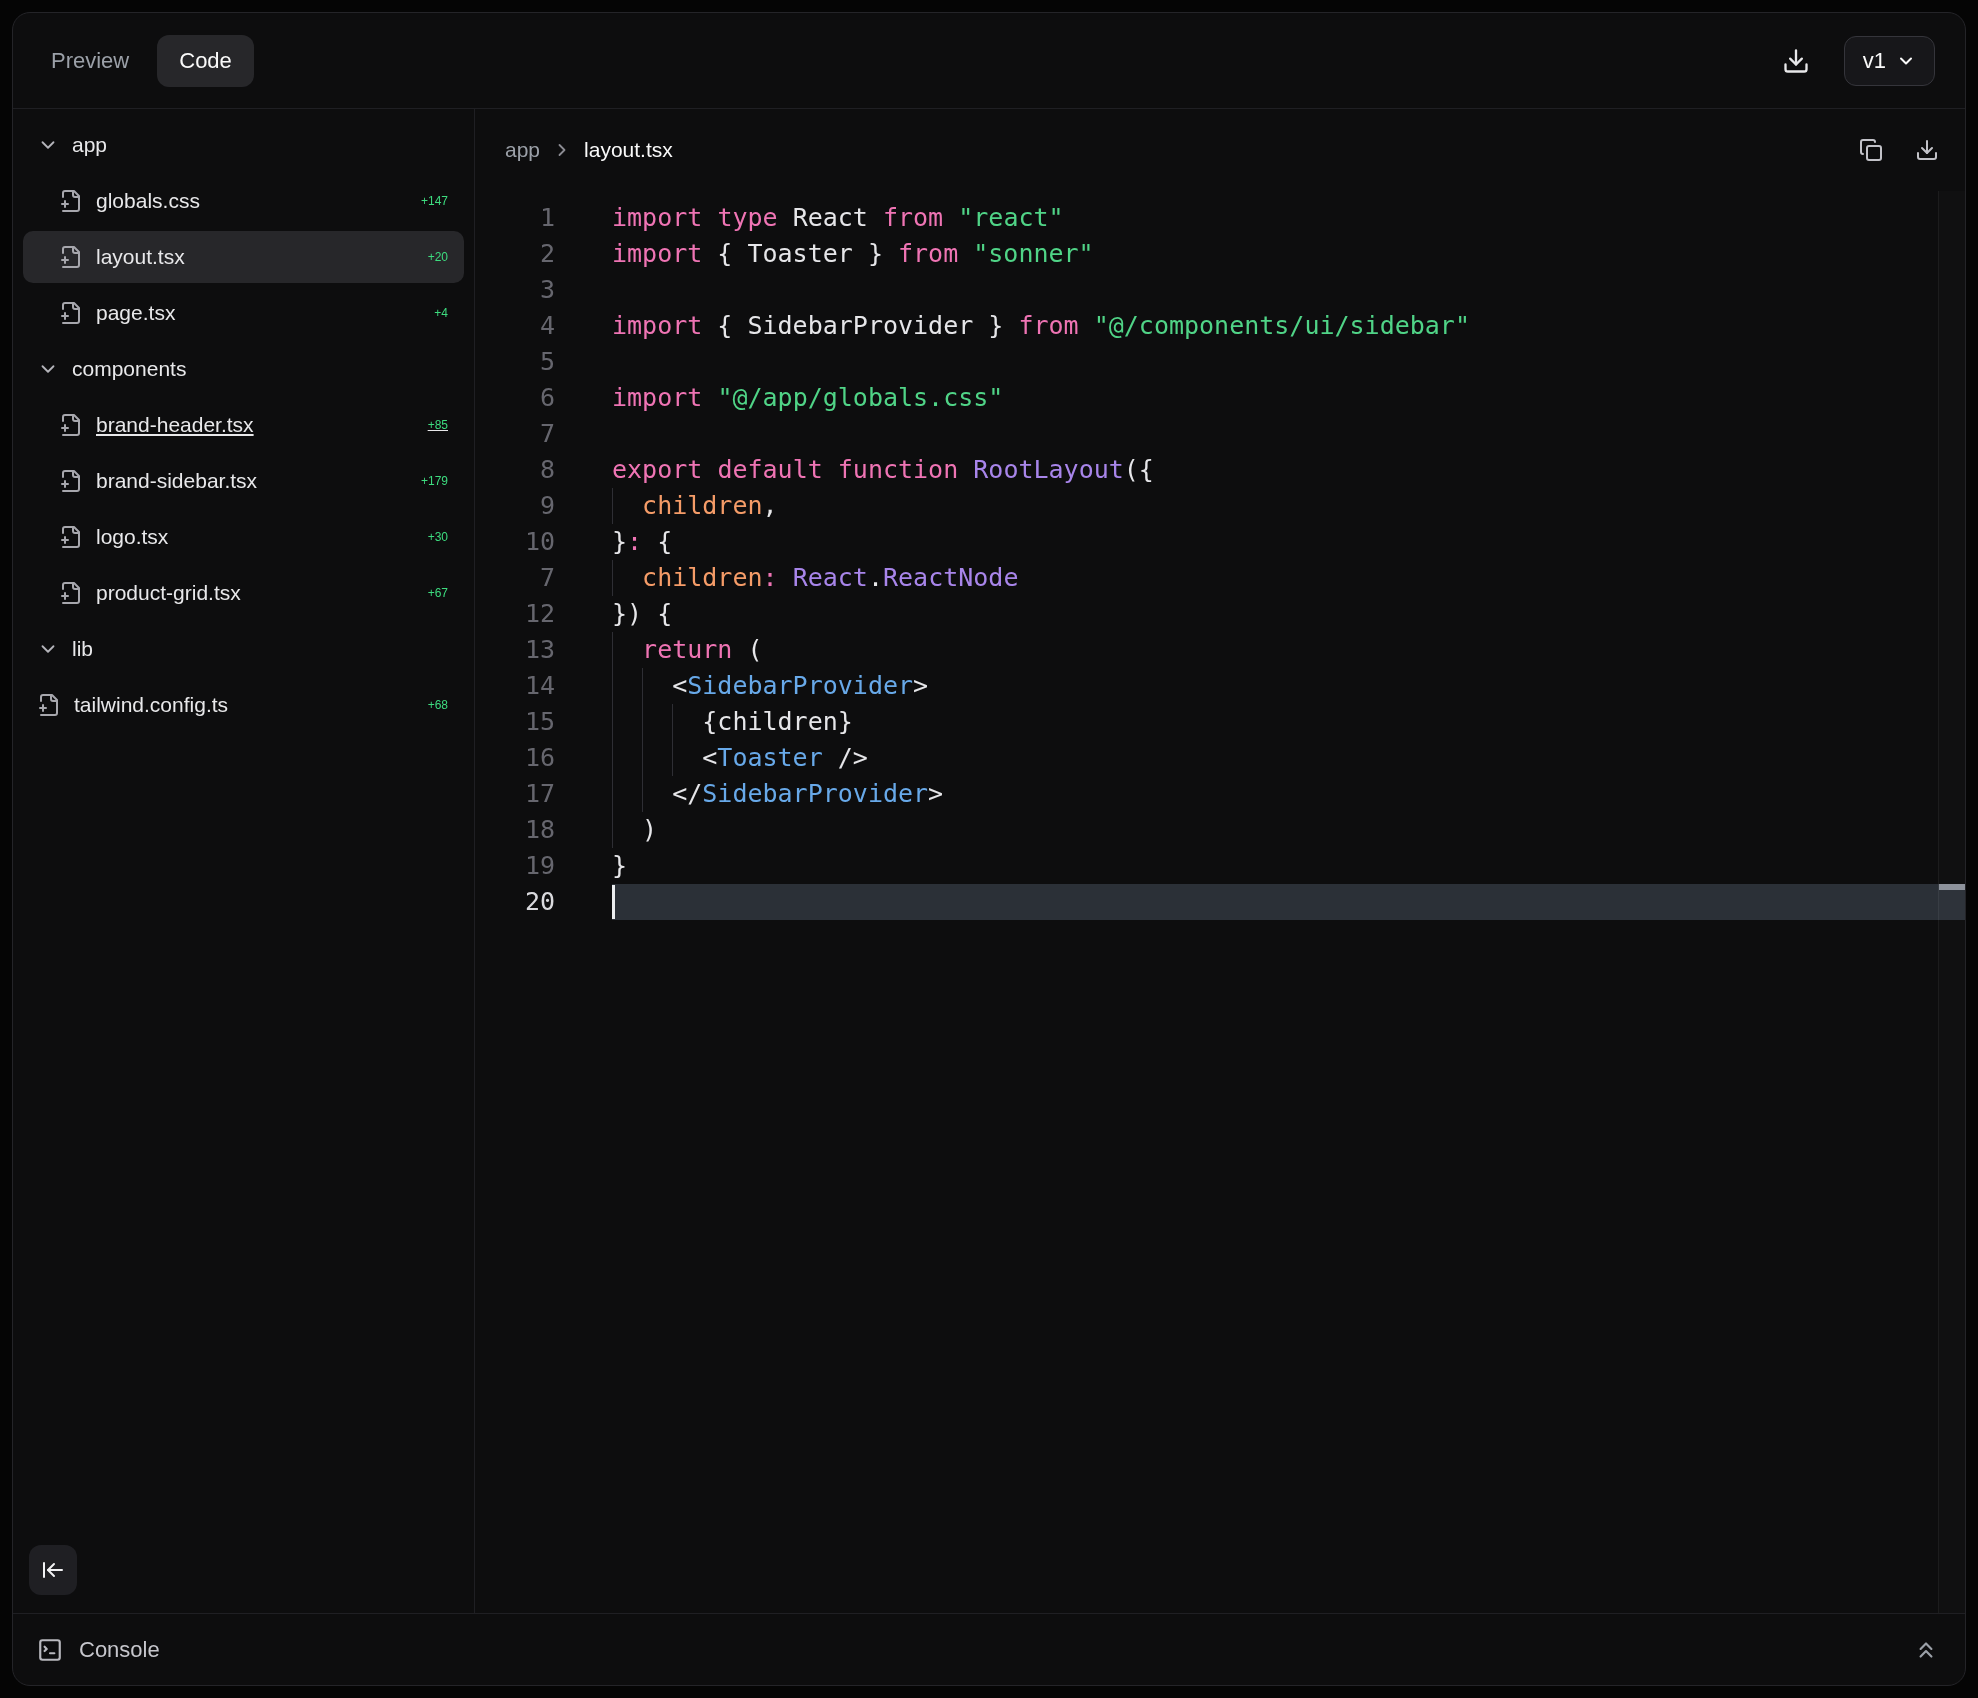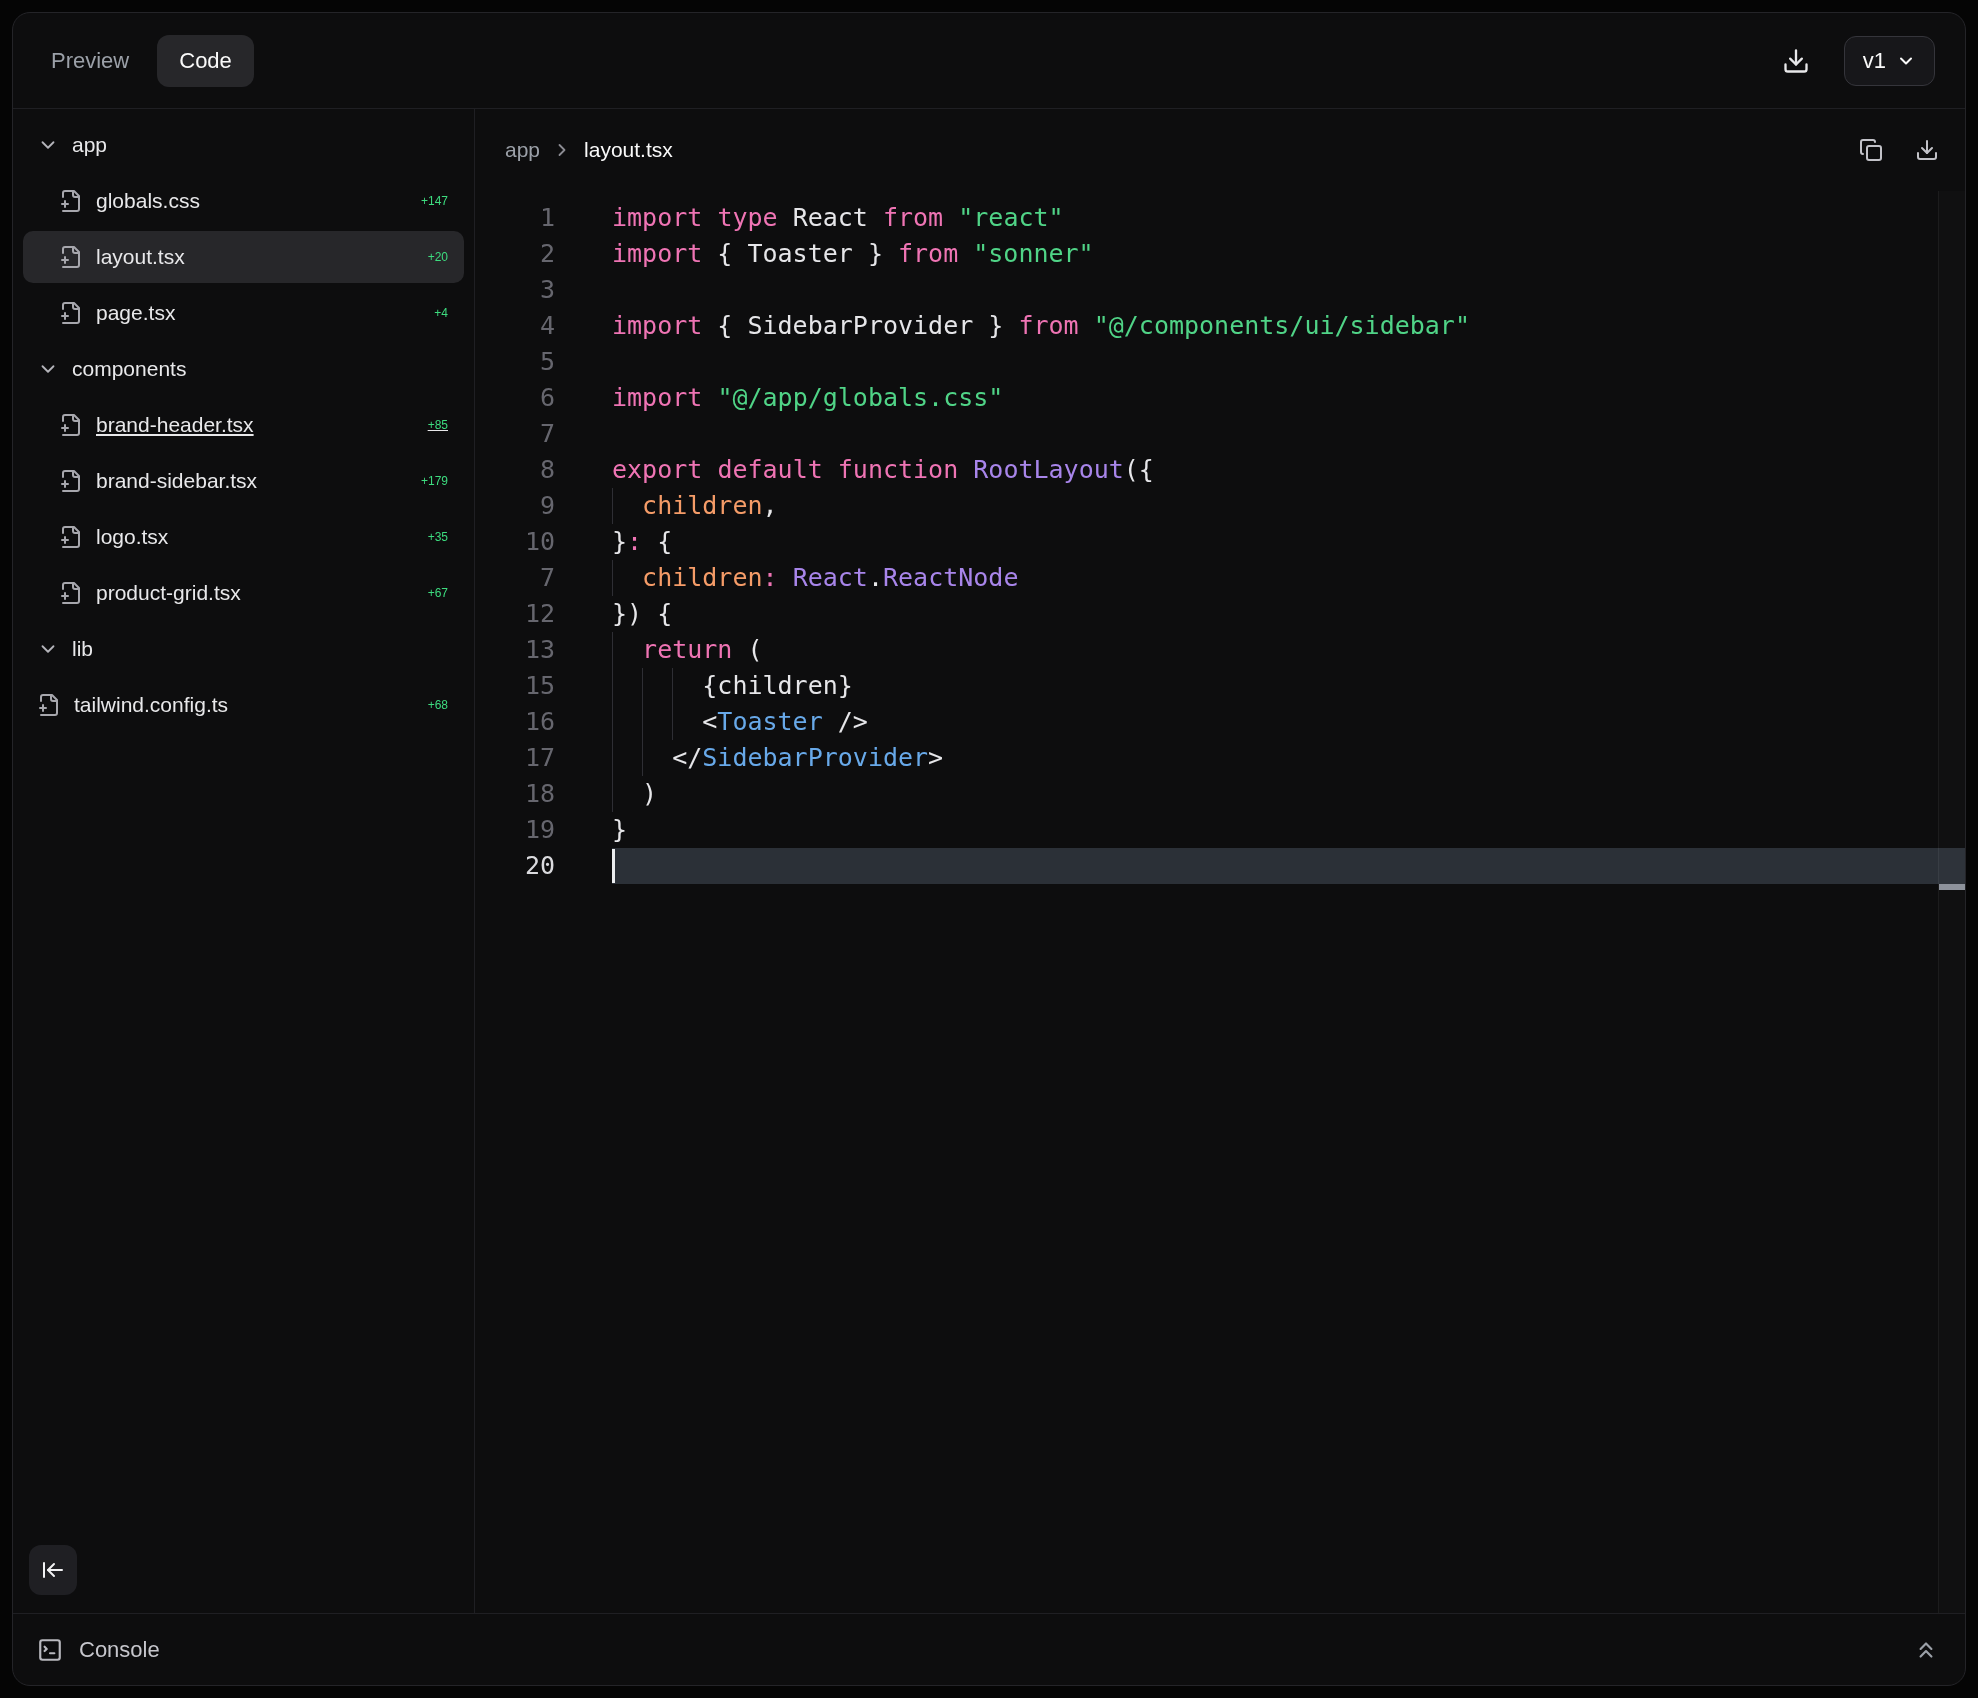--- a/index.html
+++ b/index.html
@@ -165,21 +165,21 @@
           <div class="trow" style="padding-left: 36px;">
             <span class="ticon">
               <svg width="24" height="24" viewBox="0 0 24 24" fill="none" stroke="currentColor" stroke-width="2" stroke-linecap="round" stroke-linejoin="round">
                 <path d="M4 22h14a2 2 0 0 0 2-2V7l-5-5H6a2 2 0 0 0-2 2v4"></path>
                 <path d="M14 2v4a2 2 0 0 0 2 2h4"></path>
                 <path d="M3 15h6"></path>
                 <path d="M6 12v6"></path>
               </svg>
             </span>
             <span>logo.tsx</span>
-            <span class="tdiff" style="color: rgb(61, 220, 127);">+35</span>
+            <span class="tdiff" style="color: rgb(61, 220, 127);">+30</span>
           </div>
           <div class="trow" style="padding-left: 36px; text-align: right;">
             <span class="ticon">
               <svg width="24" height="24" viewBox="0 0 24 24" fill="none" stroke="currentColor" stroke-width="2" stroke-linecap="round" stroke-linejoin="round">
                 <path d="M4 22h14a2 2 0 0 0 2-2V7l-5-5H6a2 2 0 0 0-2 2v4"></path>
                 <path d="M14 2v4a2 2 0 0 0 2 2h4"></path>
                 <path d="M3 15h6"></path>
                 <path d="M6 12v6"></path>
               </svg>
             </span>
@@ -292,20 +292,24 @@
             <span class="ln">7</span>
             <span class="lc"><span class="g" style="left: 0ch;"></span><span style="color: rgb(230, 230, 233);">  </span><span style="color: rgb(245, 156, 104);">children</span><span style="color: rgb(239, 116, 180);">:</span><span style="color: rgb(230, 230, 233);"> </span><span style="color: rgb(168, 133, 234);">React</span><span style="color: rgb(230, 230, 233);">.</span><span style="color: rgb(168, 133, 234);">ReactNode</span></span>
           </div>
           <div class="cline">
             <span class="ln">12</span>
             <span class="lc"><span style="color: rgb(230, 230, 233);">}) {</span></span>
           </div>
           <div class="cline">
             <span class="ln">13</span>
             <span class="lc"><span class="g" style="left: 0ch;"></span><span style="color: rgb(230, 230, 233);">  </span><span style="color: rgb(239, 116, 180);">return</span><span style="color: rgb(230, 230, 233);"> (</span></span>
+          </div>
+          <div class="cline">
+            <span class="ln">14</span>
+            <span class="lc"><span class="g" style="left: 0ch;"></span><span class="g" style="left: 2ch;"></span><span style="color: rgb(230, 230, 233);">    &lt;</span><span style="color: rgb(104, 169, 233);">SidebarProvider</span><span style="color: rgb(230, 230, 233);">&gt;</span></span>
           </div>
           <div class="cline">
             <span class="ln">15</span>
             <span class="lc"><span class="g" style="left: 0ch;"></span><span class="g" style="left: 2ch;"></span><span class="g" style="left: 4ch;"></span><span style="color: rgb(230, 230, 233);">      {children}</span></span>
           </div>
           <div class="cline">
             <span class="ln">16</span>
             <span class="lc"><span class="g" style="left: 0ch;"></span><span class="g" style="left: 2ch;"></span><span class="g" style="left: 4ch;"></span><span style="color: rgb(230, 230, 233);">      &lt;</span><span style="color: rgb(104, 169, 233);">Toaster</span><span style="color: rgb(230, 230, 233);"> /&gt;</span></span>
           </div>
           <div class="cline">

